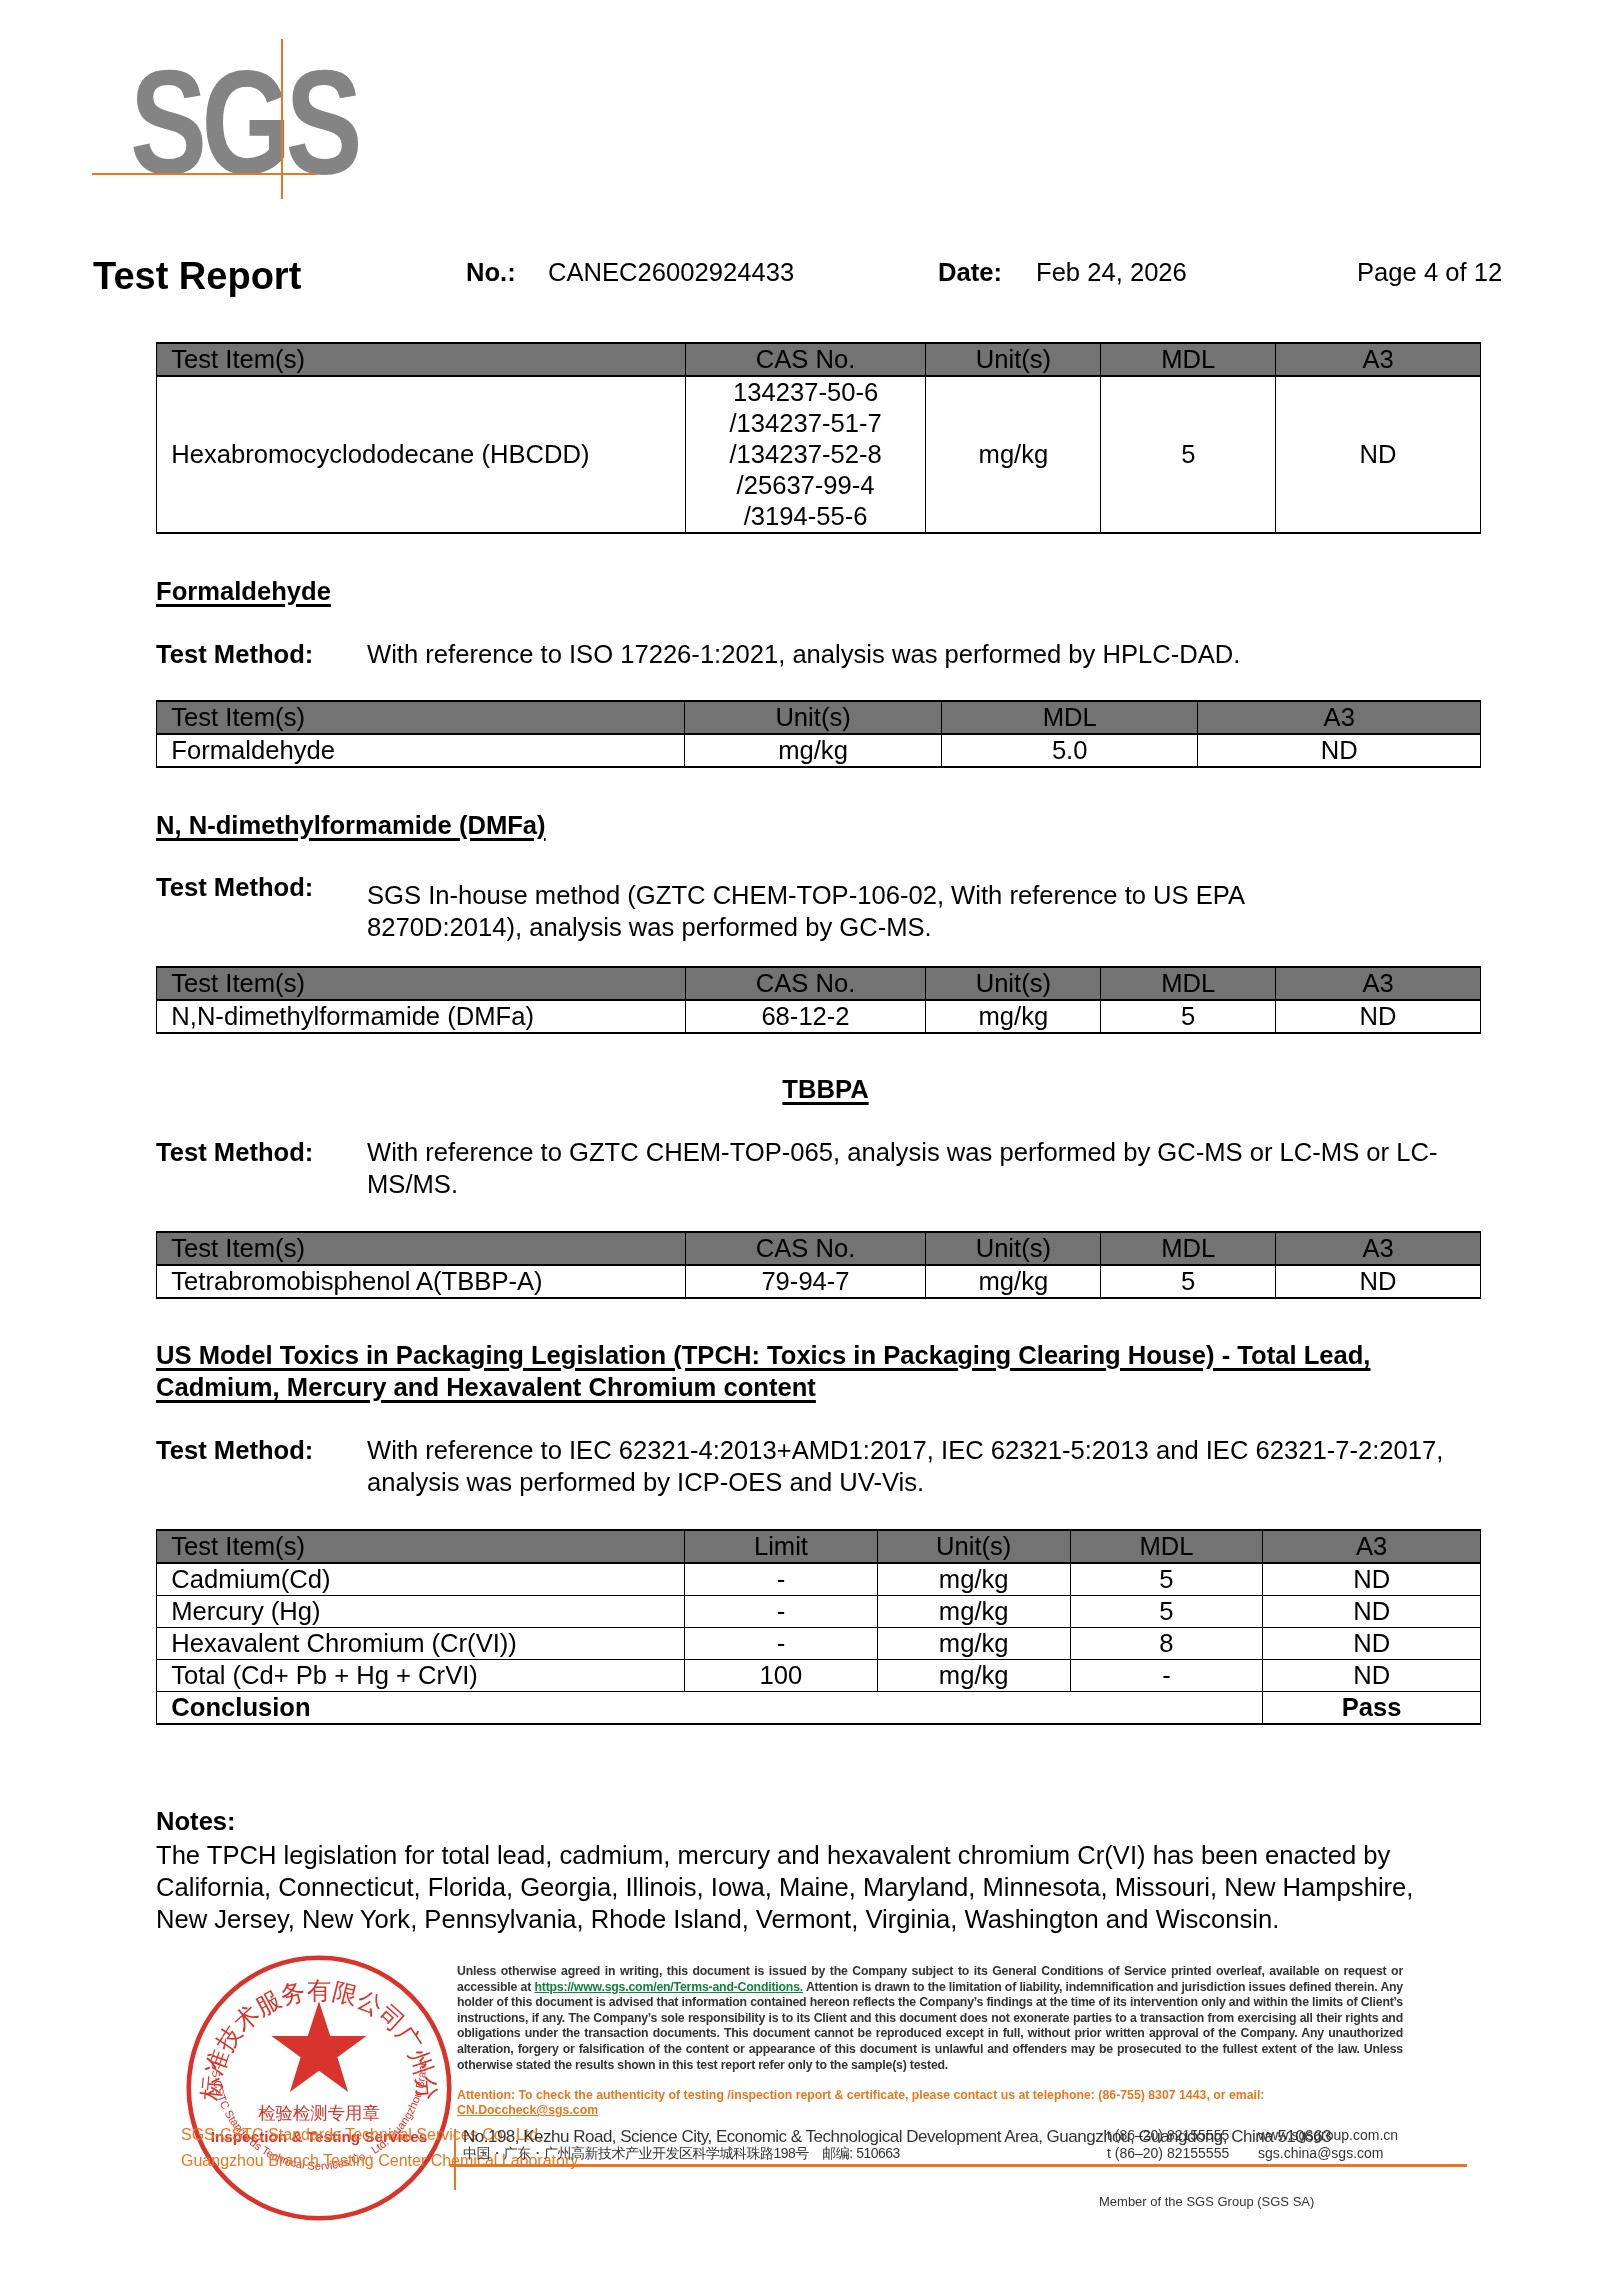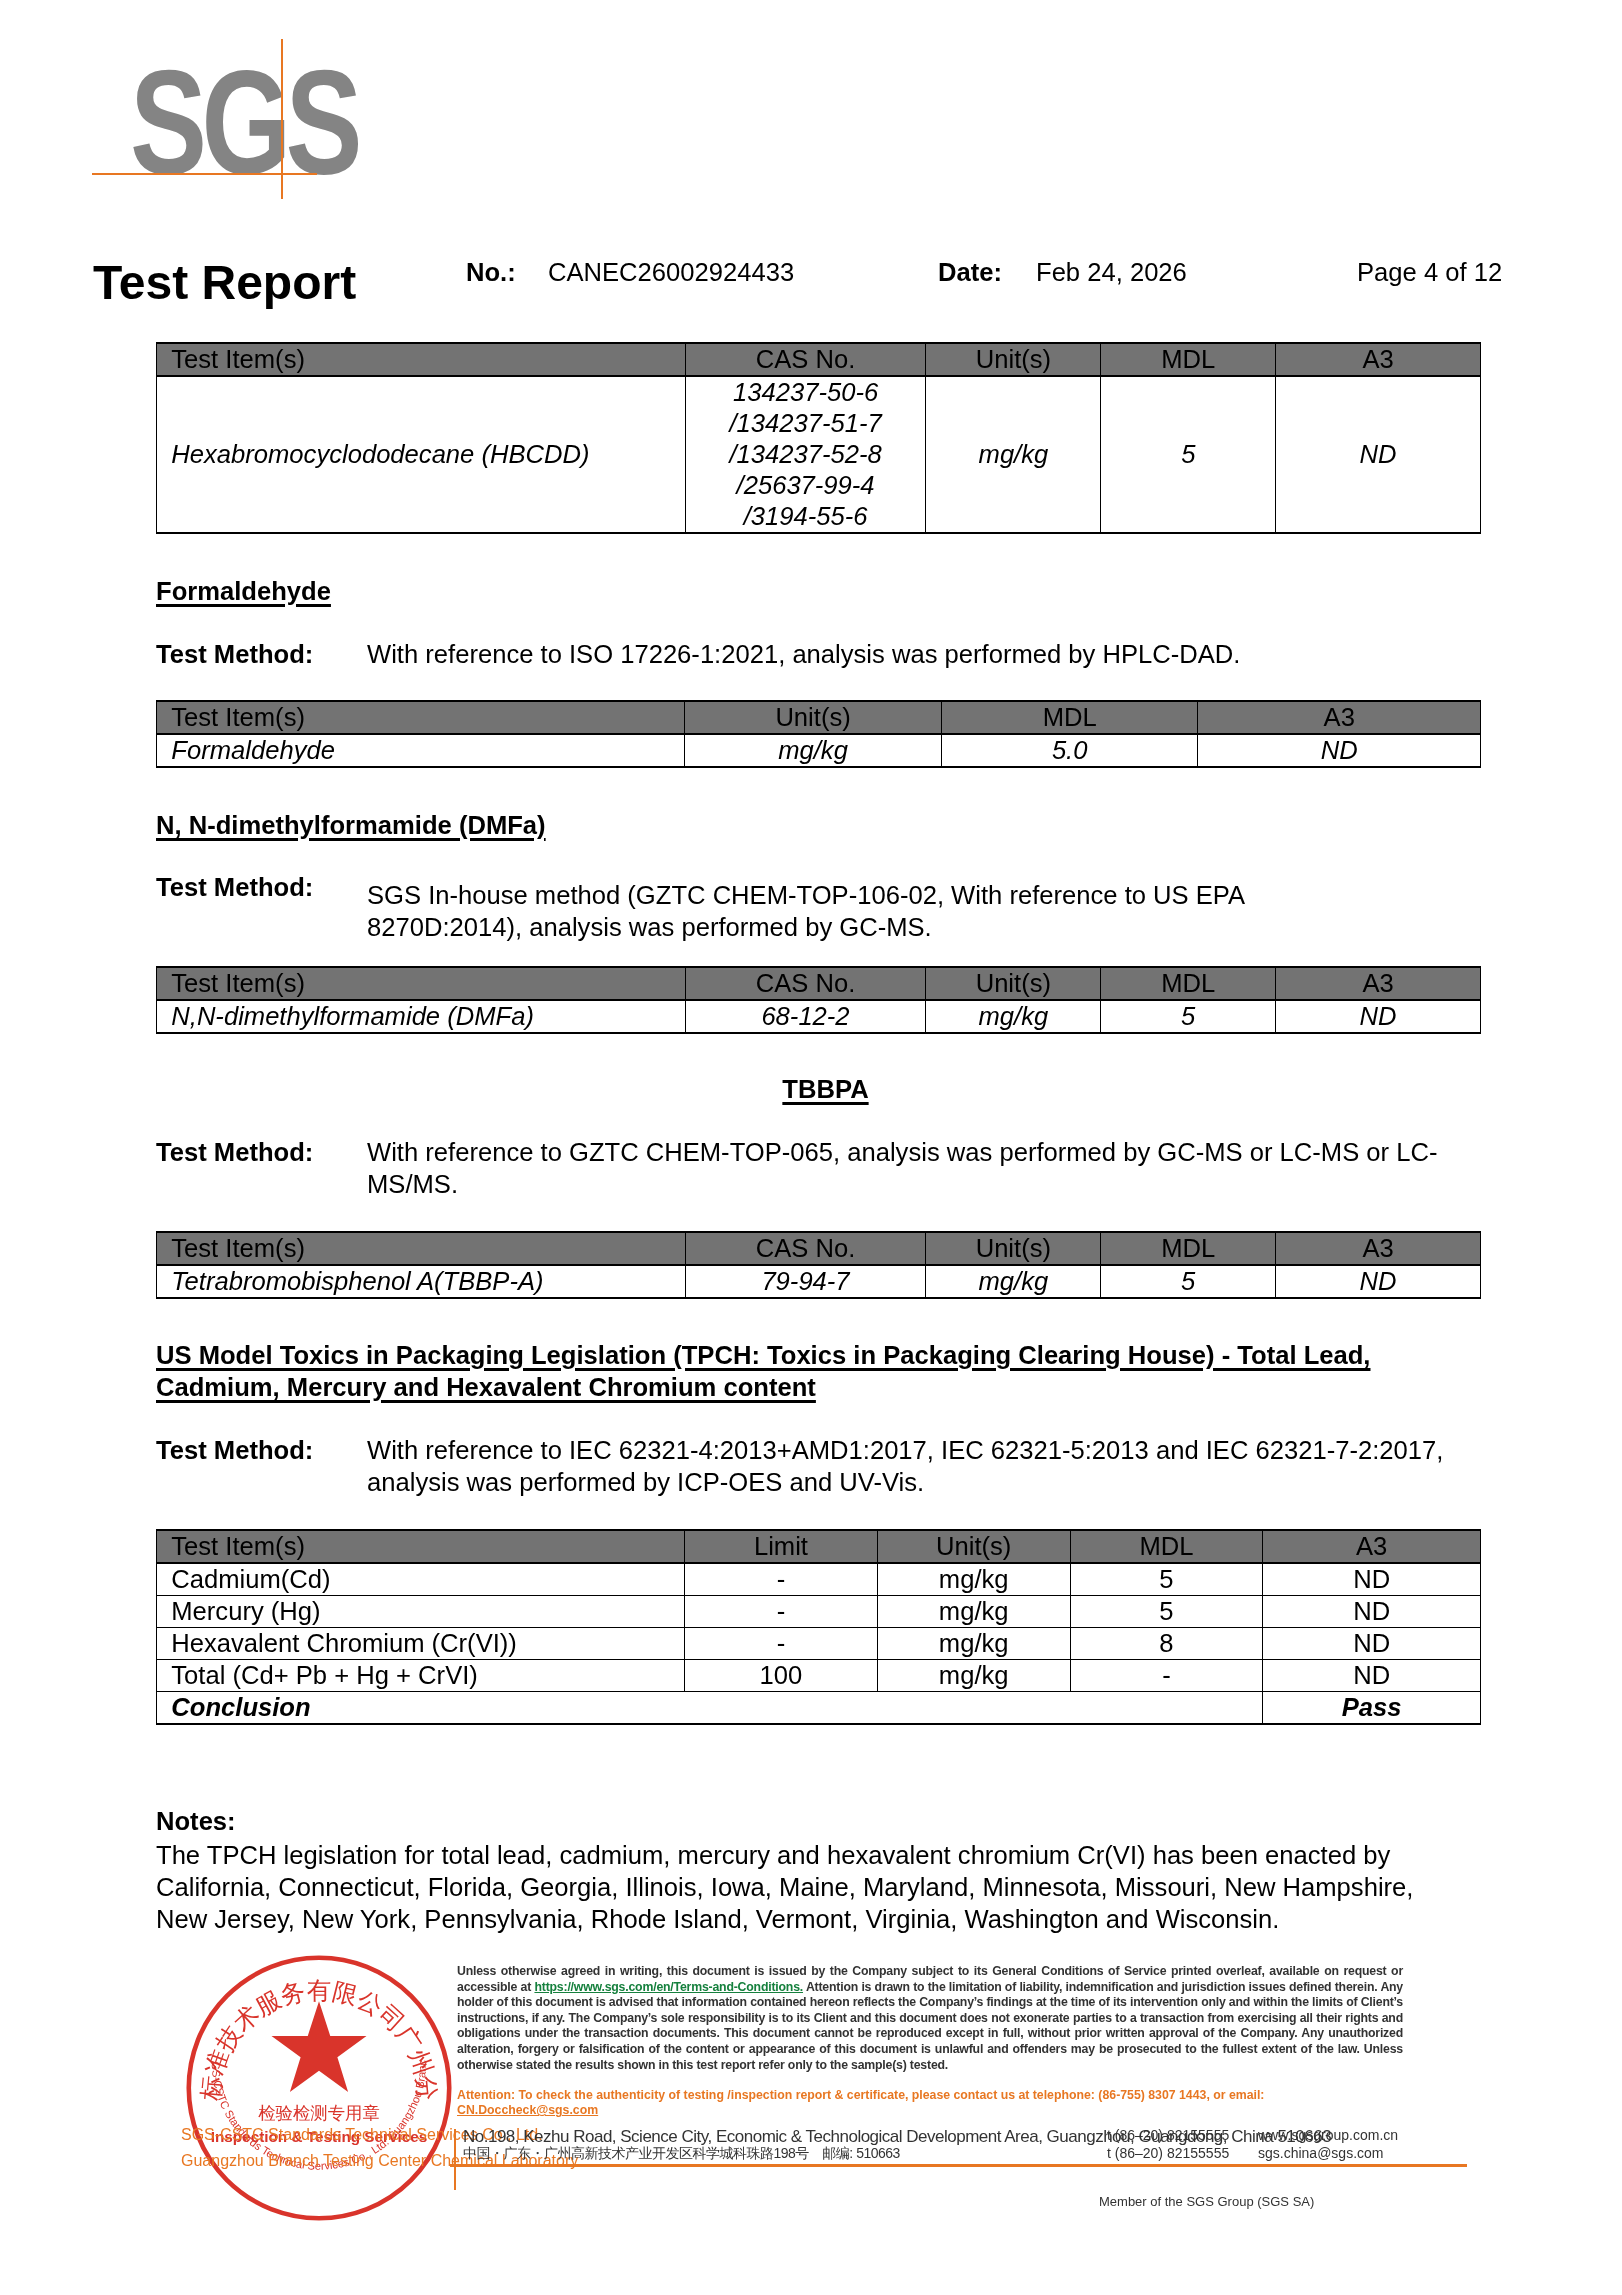--- a/index.html
+++ b/index.html
@@ -9,35 +9,35 @@
 
   
   .logo-text { left: 130px; top: 49px; font-family: "Liberation Sans", sans-serif; font-weight: bold;
                font-size: 148px; color: #848484; letter-spacing: -7.2px; transform: scaleX(0.78);
                transform-origin: left top; line-height: 1; }
   .logo-hline { left: 92px; top: 173px; width: 225px; height: 2px; background: #e87722; }
   .logo-vline { left: 281px; top: 39px; width: 2px; height: 160px; background: #e87722; }
 
   
   .hdr { top: 258px; font-size: 25.6px; }
-  .hdr-title { left: 93px; top: 255px; font-size: 48px; font-weight: bold; }
+  .hdr-title { left: 93px; top: 255px; font-size: 38px; font-weight: bold; }
   .hdr-lbl { font-weight: bold; }
 
   
   .sec-title { left: 156px; font-size: 25.6px; font-weight: bold; text-decoration: underline; text-decoration-thickness: 2.6px; text-underline-offset: 4.1px; line-height: 32px; width: 1339px; }
   .method { left: 156px; font-size: 25.6px; line-height: 32px; width: 1339px; }
   .method .m-lbl { position: absolute; left: 0; top: 0; font-weight: bold; }
   .method .m-txt { margin-left: 211px; display: block; }
 
   
   table.rt { position: absolute; left: 156px; width: 1325px; border-collapse: collapse; font-size: 25.6px; }
   table.rt td, table.rt th { border: 1px solid #000; padding: 0 14.3px; height: 31px; font-weight: normal; text-align: center; line-height: 31px; }
   table.rt th { background: #737373; border-bottom: 2.6px solid #000; border-top: 2.6px solid #000; }
   table.rt td.l, table.rt th.l { text-align: left; }
-  table.rt tr:last-child td { border-bottom: 2.6px solid #000; font-style: italic; }
+  table.rt tr:last-child td { border-bottom: 2.6px solid #000; }
   table.rt td.b { font-weight: bold; }
   .cas-lines { line-height: 32px; padding: 0; }
   .sep td { border-top: 2px solid #000; }
 
   
   .notes-lbl { left: 156px; top: 1807px; font-size: 25.6px; font-weight: bold; }
   .notes-txt { left: 156px; top: 1839px; font-size: 25.6px; line-height: 32px; width: 1308px; }
 
   
   .stamp { left: 176px; top: 1945px; width: 286px; height: 286px; }

